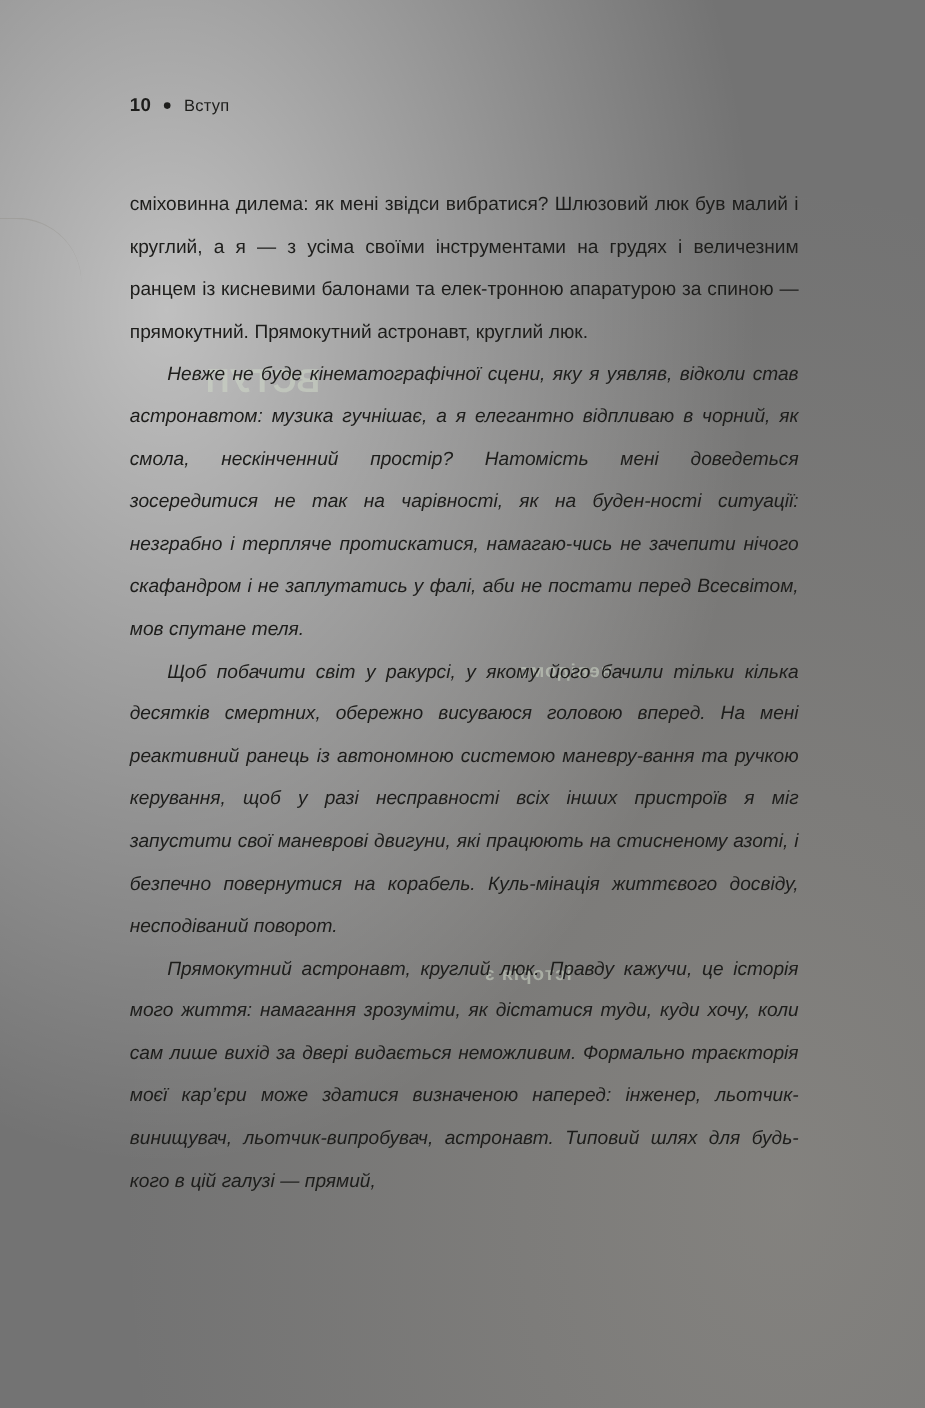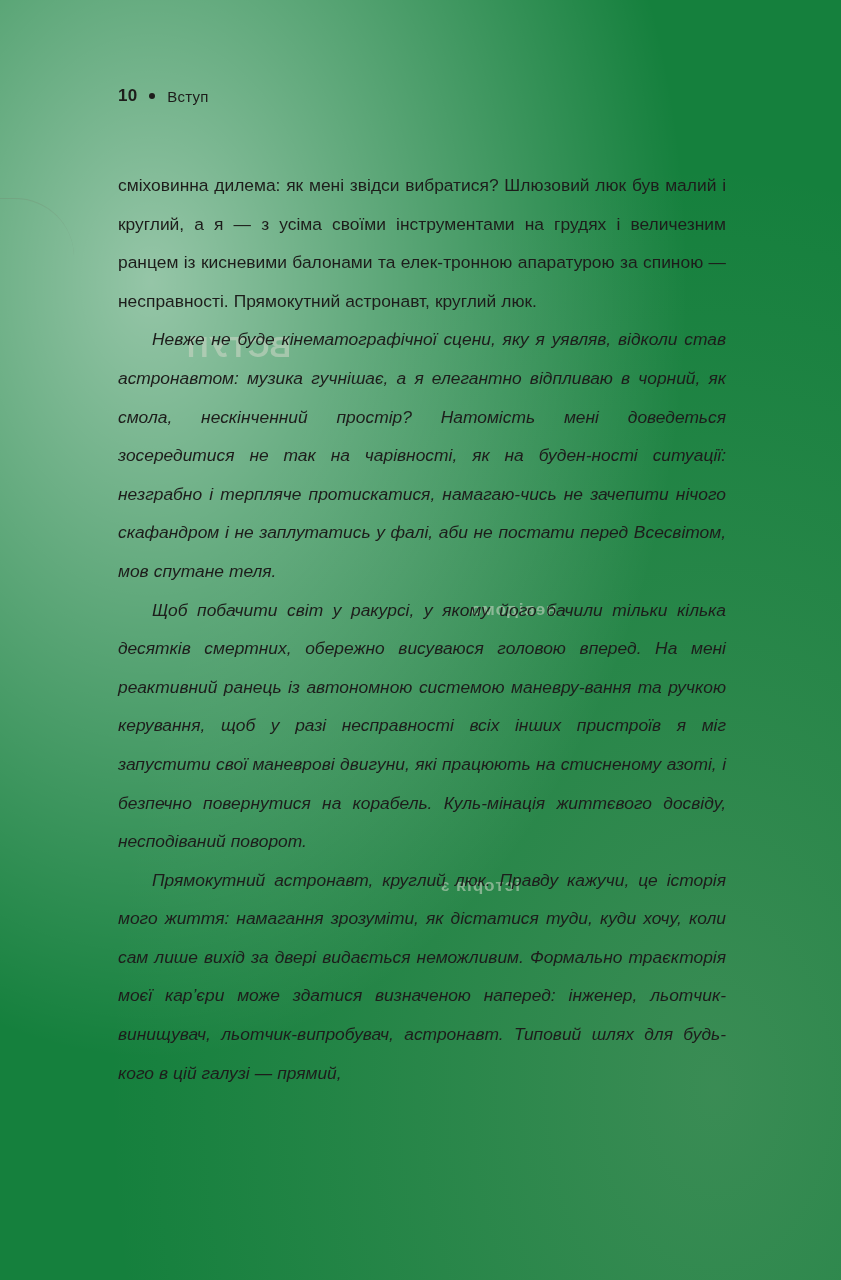--- a/index.html
+++ b/index.html
@@ -11,21 +11,21 @@
     height: 1280px;
     background: #f4f1ea;
     font-family: "Liberation Sans", sans-serif;
     color: #1d1d1b;
     overflow: hidden;
     position: relative;
   }
   .page {
     position: absolute;
     inset: 0;
-    background: #15803d;
+    background: #737373;
   }
   
   .page::before {
     content: "";
     position: absolute;
     inset: 0;
     background:
       radial-gradient(ellipse at 18% 22%, rgba(255,255,255,0.55) 0%, rgba(255,255,255,0) 55%),
       radial-gradient(ellipse at 85% 85%, rgba(190,183,168,0.22) 0%, rgba(190,183,168,0) 60%);
     pointer-events: none;
@@ -113,19 +113,19 @@
     <span class="folio">10</span>
     <span class="bullet-dot"></span>
     <span class="running-title">Вступ</span>
   </div>
 
   <div class="ghost ghost-1">ВСТУП</div>
   <div class="ghost ghost-2">невідомо</div>
   <div class="ghost ghost-3">історія з</div>
 
   <div class="textblock">
-    <p>сміховинна дилема: як мені звідси вибратися? Шлюзовий люк був малий і круглий, а я — з усіма своїми інструментами на грудях і величезним ранцем із кисневими балонами та елек-тронною апаратурою за спиною — несправності. Прямокутний астронавт, круглий люк.</p>
+    <p>сміховинна дилема: як мені звідси вибратися? Шлюзовий люк був малий і круглий, а я — з усіма своїми інструментами на грудях і величезним ранцем із кисневими балонами та елек-тронною апаратурою за спиною — прямокутний. Прямокутний астронавт, круглий люк.</p>
     <p class="indent">Невже не буде кінематографічної сцени, яку я уявляв, відколи став астронавтом: музика гучнішає, а я елегантно відпливаю в чорний, як смола, нескінченний простір? Натомість мені доведеться зосередитися не так на чарівності, як на буден-ності ситуації: незграбно і терпляче протискатися, намагаю-чись не зачепити нічого скафандром і не заплутатись у фалі, аби не постати перед Всесвітом, мов спутане теля.</p>
     <p class="indent">Щоб побачити світ у ракурсі, у якому його бачили тільки кілька десятків смертних, обережно висуваюся головою вперед. На мені реактивний ранець із автономною системою маневру-вання та ручкою керування, щоб у разі несправності всіх інших пристроїв я міг запустити свої маневрові двигуни, які працюють на стисненому азоті, і безпечно повернутися на корабель. Куль-мінація життєвого досвіду, несподіваний поворот.</p>
     <p class="indent">Прямокутний астронавт, круглий люк. Правду кажучи, це історія мого життя: намагання зрозуміти, як дістатися туди, куди хочу, коли сам лише вихід за двері видається неможливим. Формально траєкторія моєї кар’єри може здатися визначеною наперед: інженер, льотчик-винищувач, льотчик-випробувач, астронавт. Типовий шлях для будь-кого в цій галузі — прямий,</p>
   </div>
 
 </div>
 
 </body></html>

